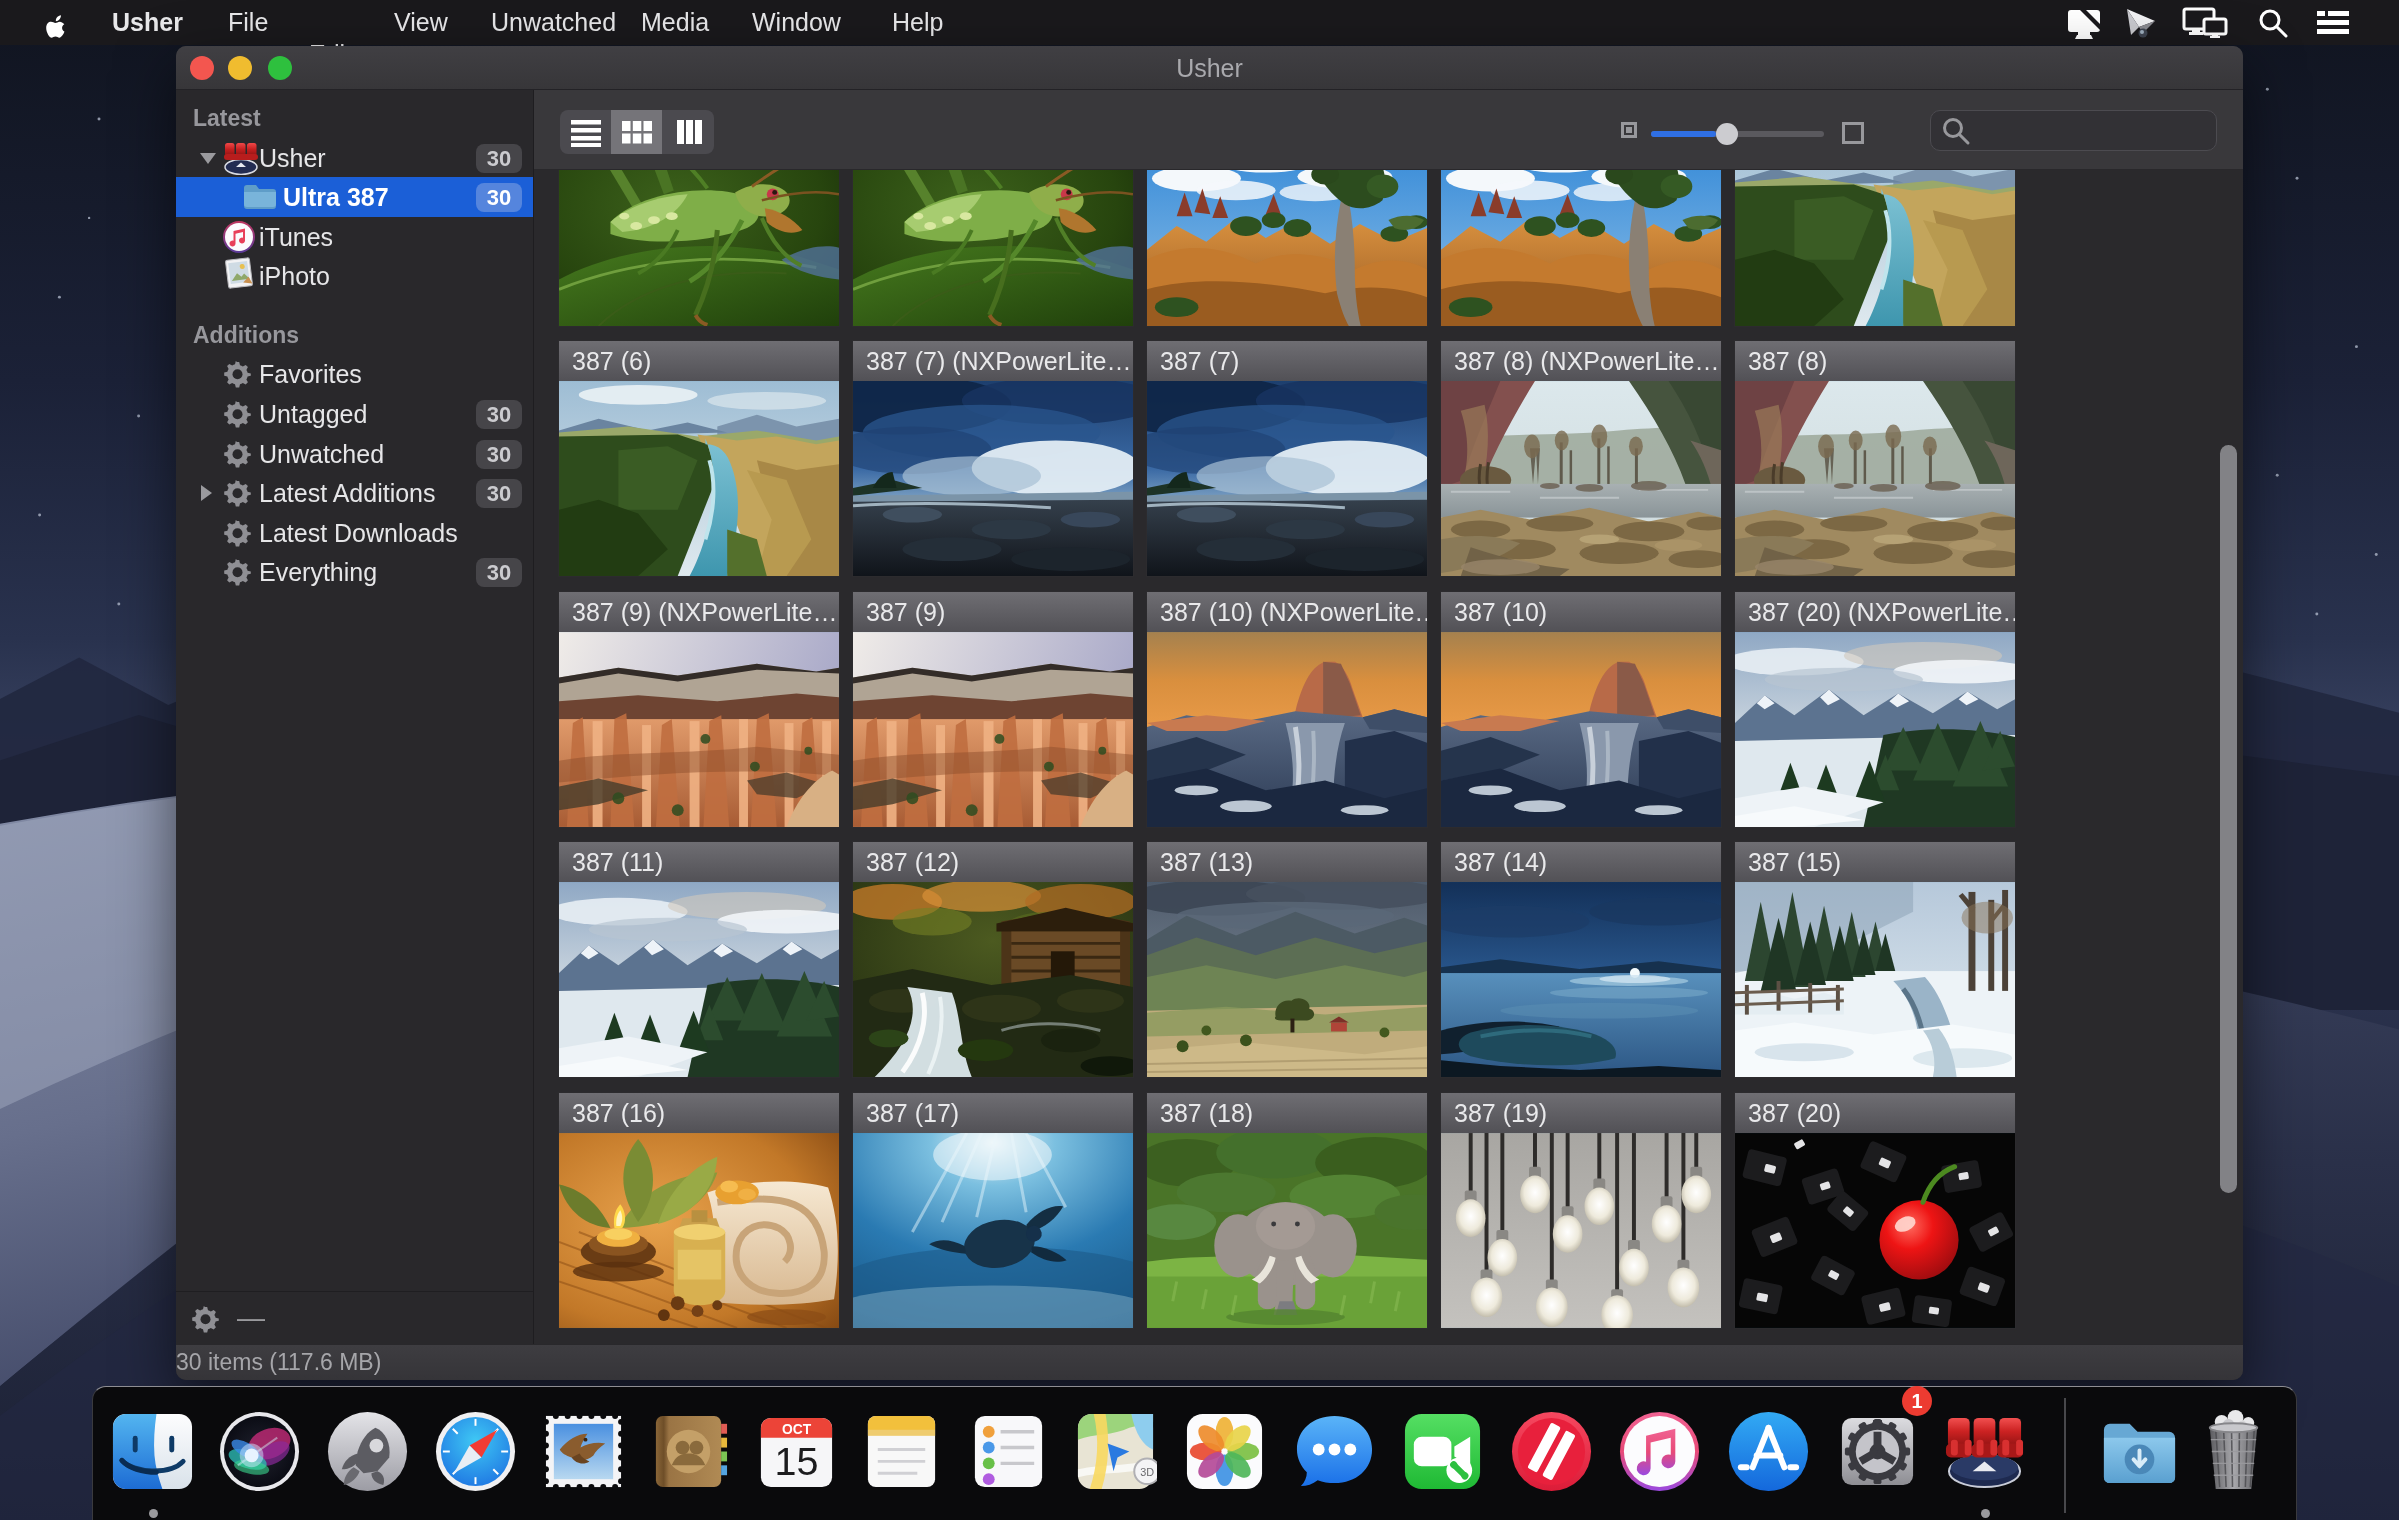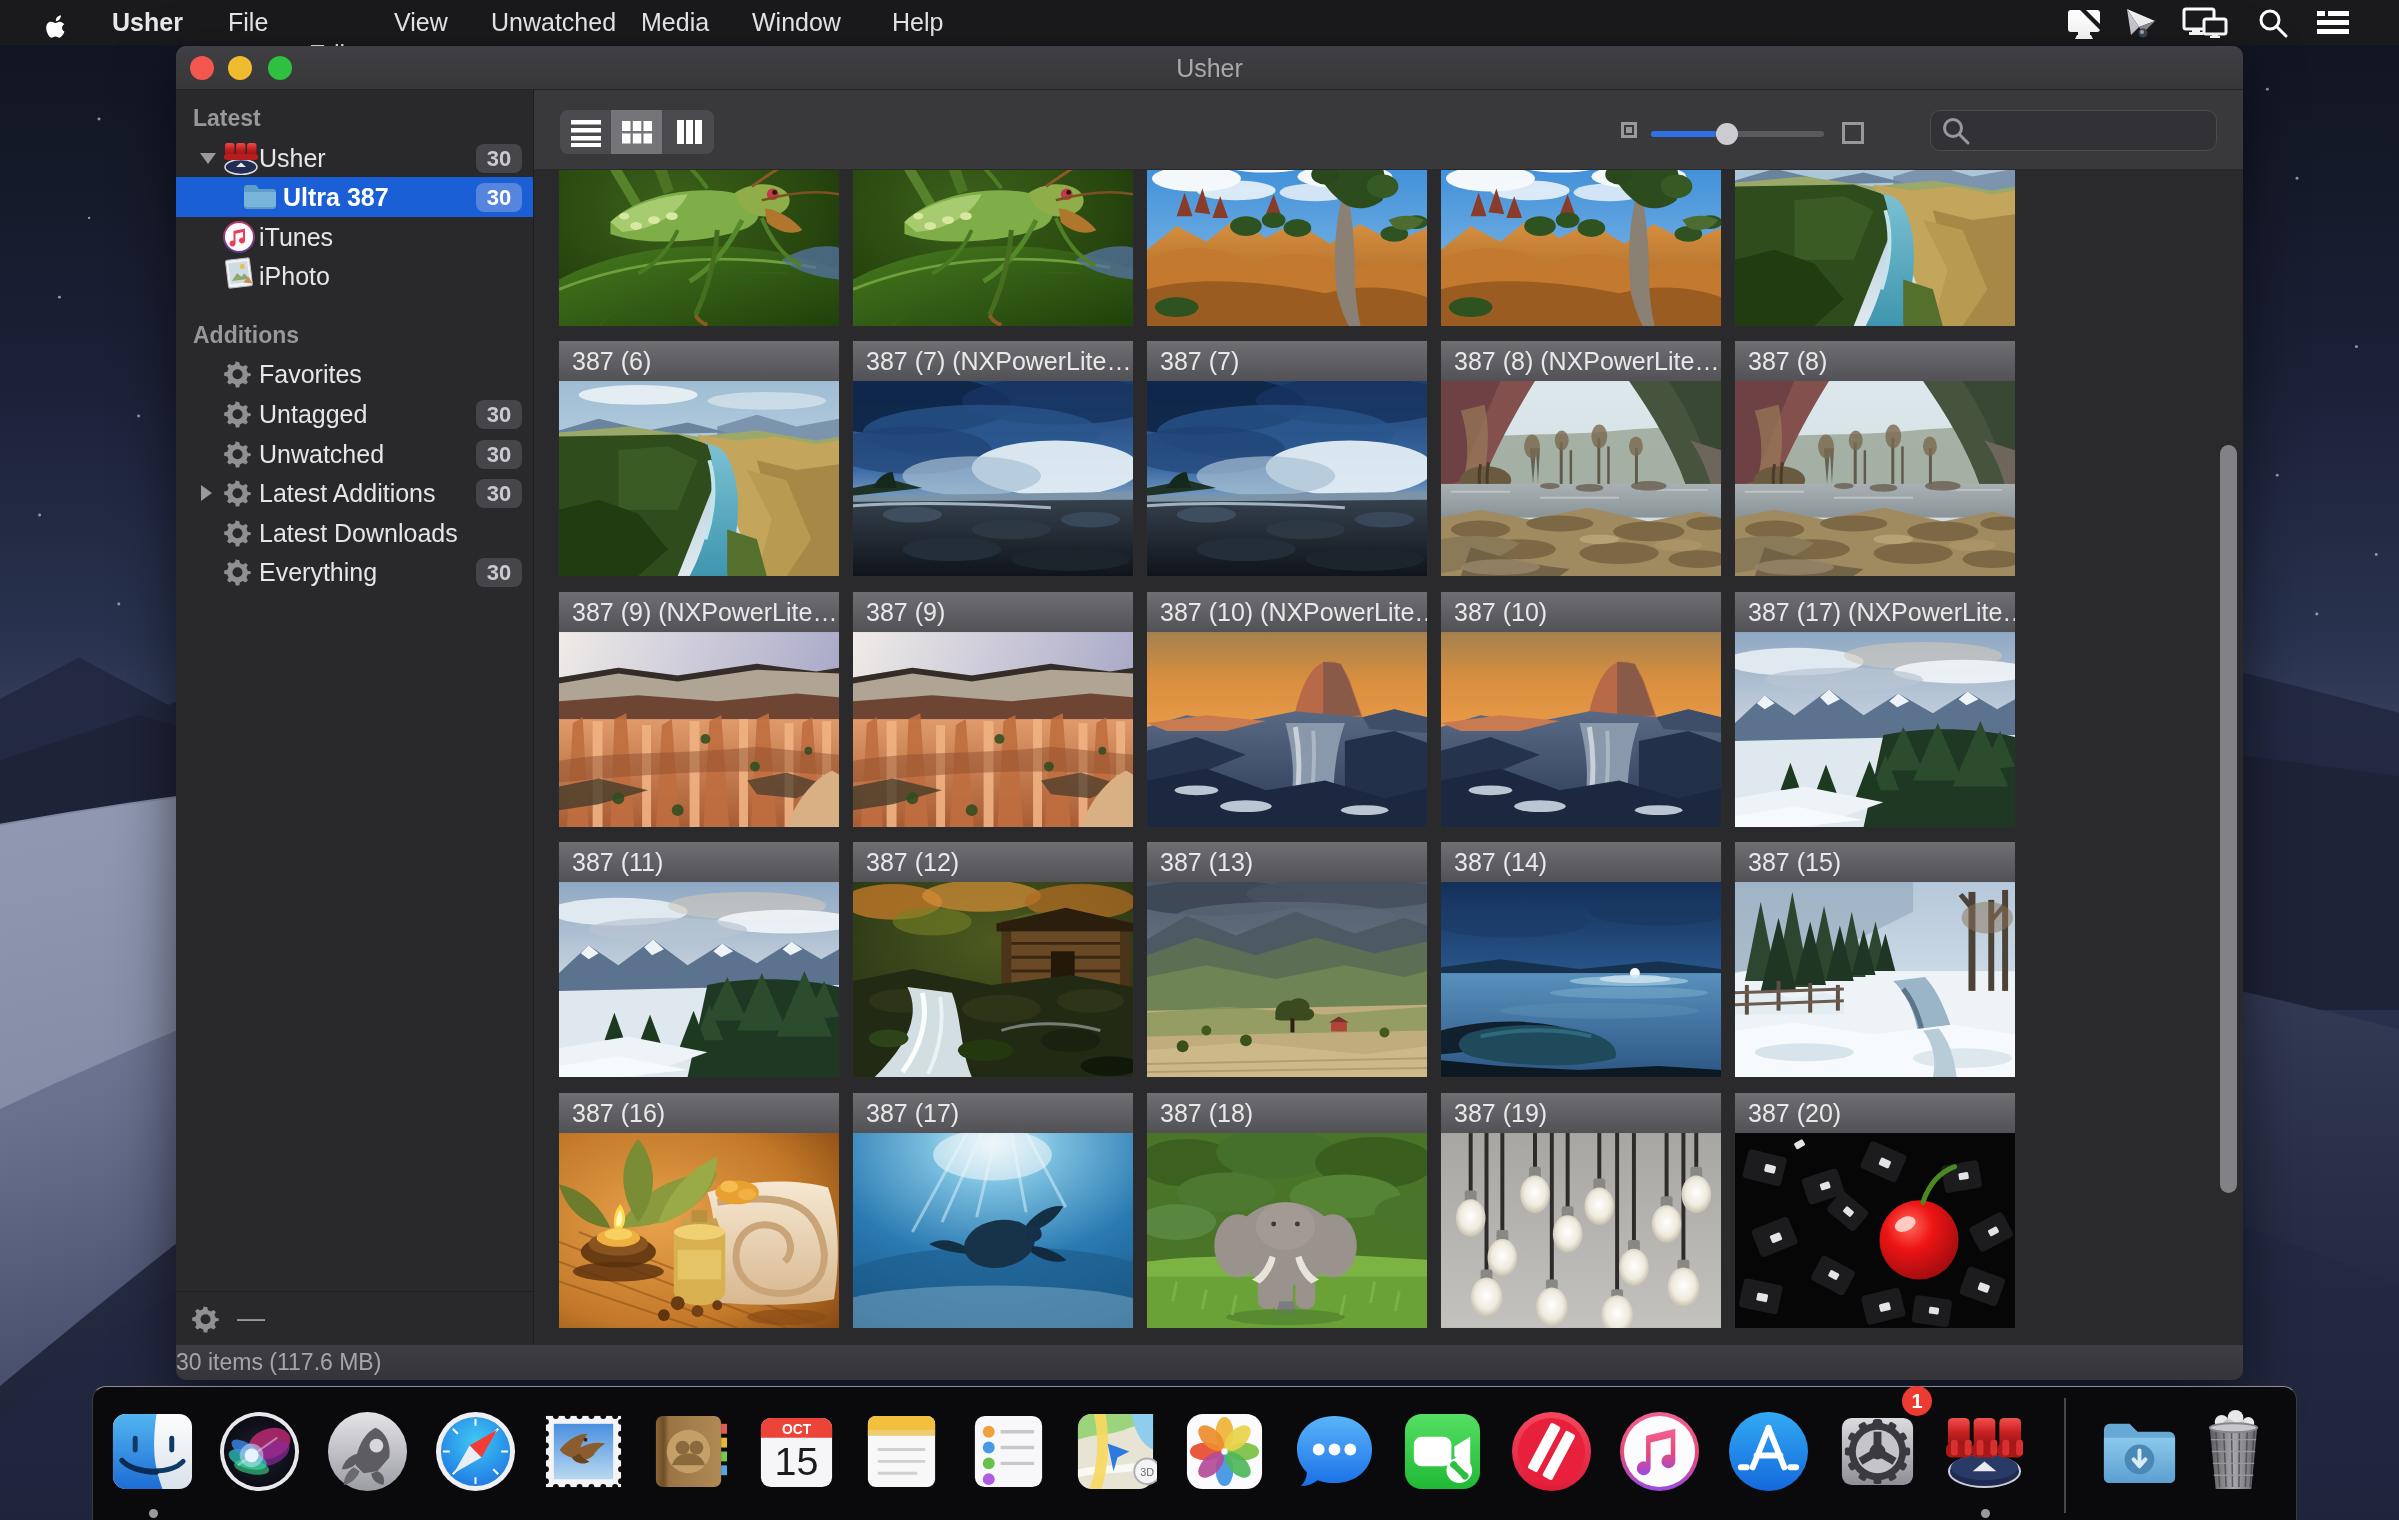--- a/index.html
+++ b/index.html
@@ -716,21 +716,21 @@
 <path d="M200,110 L250,100 L283,112 L283,197 L200,197 Z" fill="#22304a"></path>
 <path d="M0,150 L60,138 L120,160 L180,150 L240,168 L283,158 L283,197 L0,197 Z" fill="#1b2840"></path>
 <g fill="#d8e2ec" opacity="0.85">
             <ellipse cx="50" cy="160" rx="22" ry="5"></ellipse>
             <ellipse cx="100" cy="176" rx="26" ry="6"></ellipse>
             <ellipse cx="220" cy="180" rx="24" ry="5"></ellipse>
           </g>
 </svg>
       </div>
       <div class="cell" style="left:1559px;top:502px">
-        <div class="ct">387 (17) (NXPowerLite…</div>
+        <div class="ct">387 (20) (NXPowerLite…</div>
         <svg width="280" height="195" viewBox="0 0 283 197">
 <defs>
             <linearGradient id="snsky" x1="0" y1="0" x2="0" y2="1">
               <stop offset="0" stop-color="#8fa8c4"></stop>
               <stop offset="0.5" stop-color="#c9d4de"></stop>
               <stop offset="1" stop-color="#e4ebf0"></stop>
             </linearGradient>
           </defs>
 <rect width="283" height="197" fill="url(#snsky)"></rect>
 <ellipse cx="60" cy="30" rx="70" ry="14" fill="#e8eef4" opacity="0.9"></ellipse>

